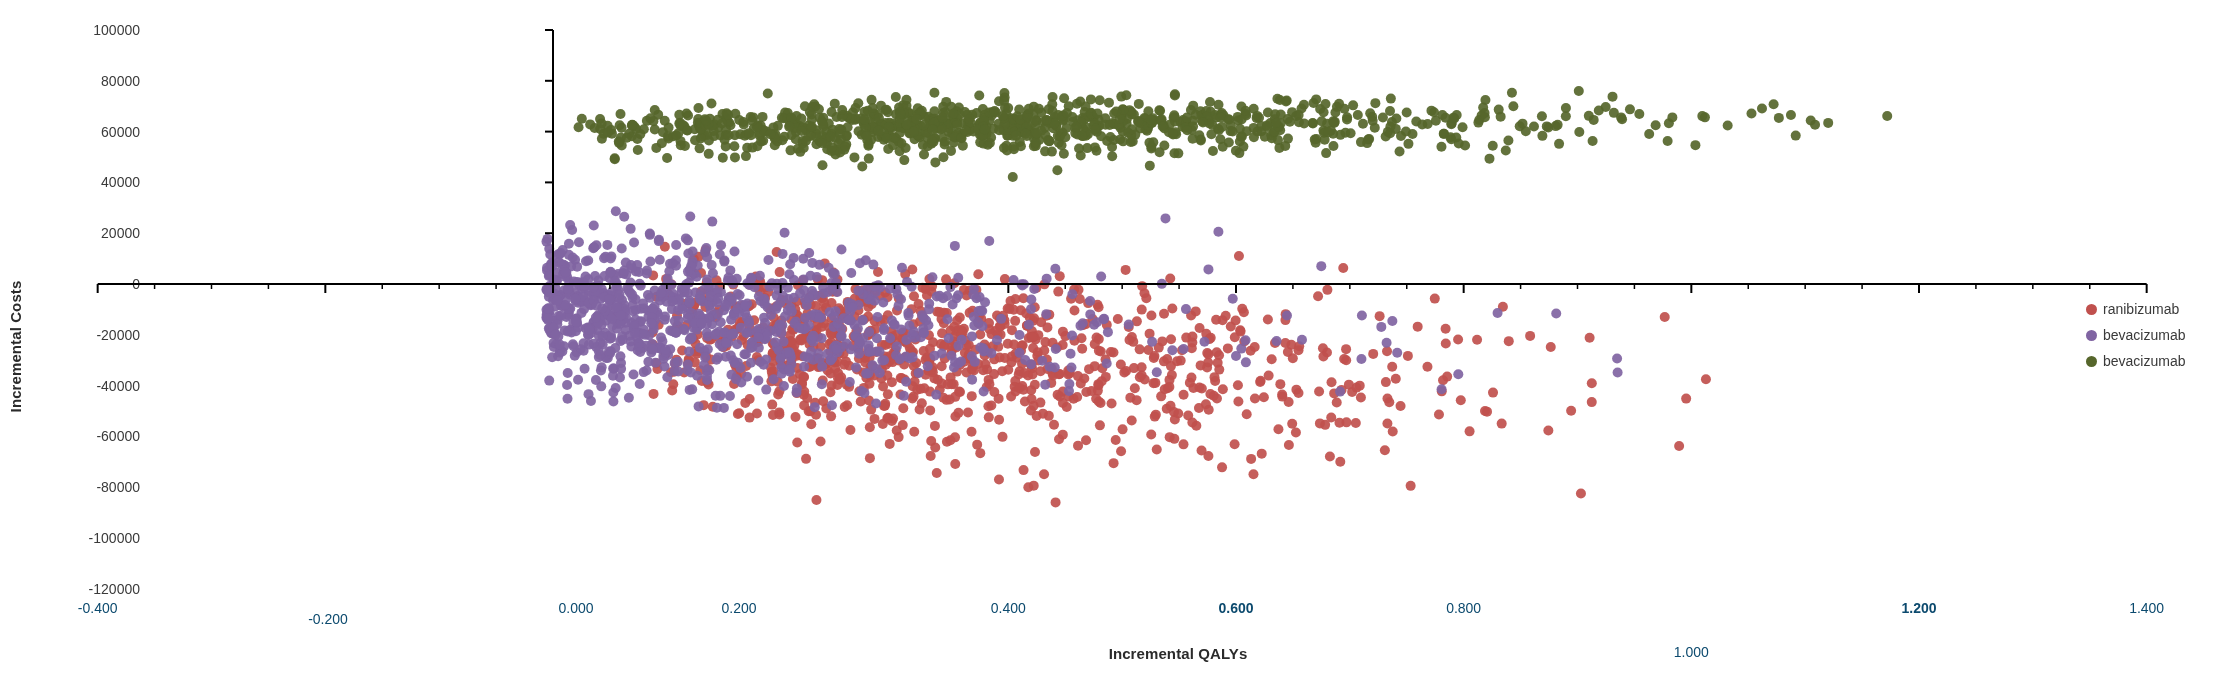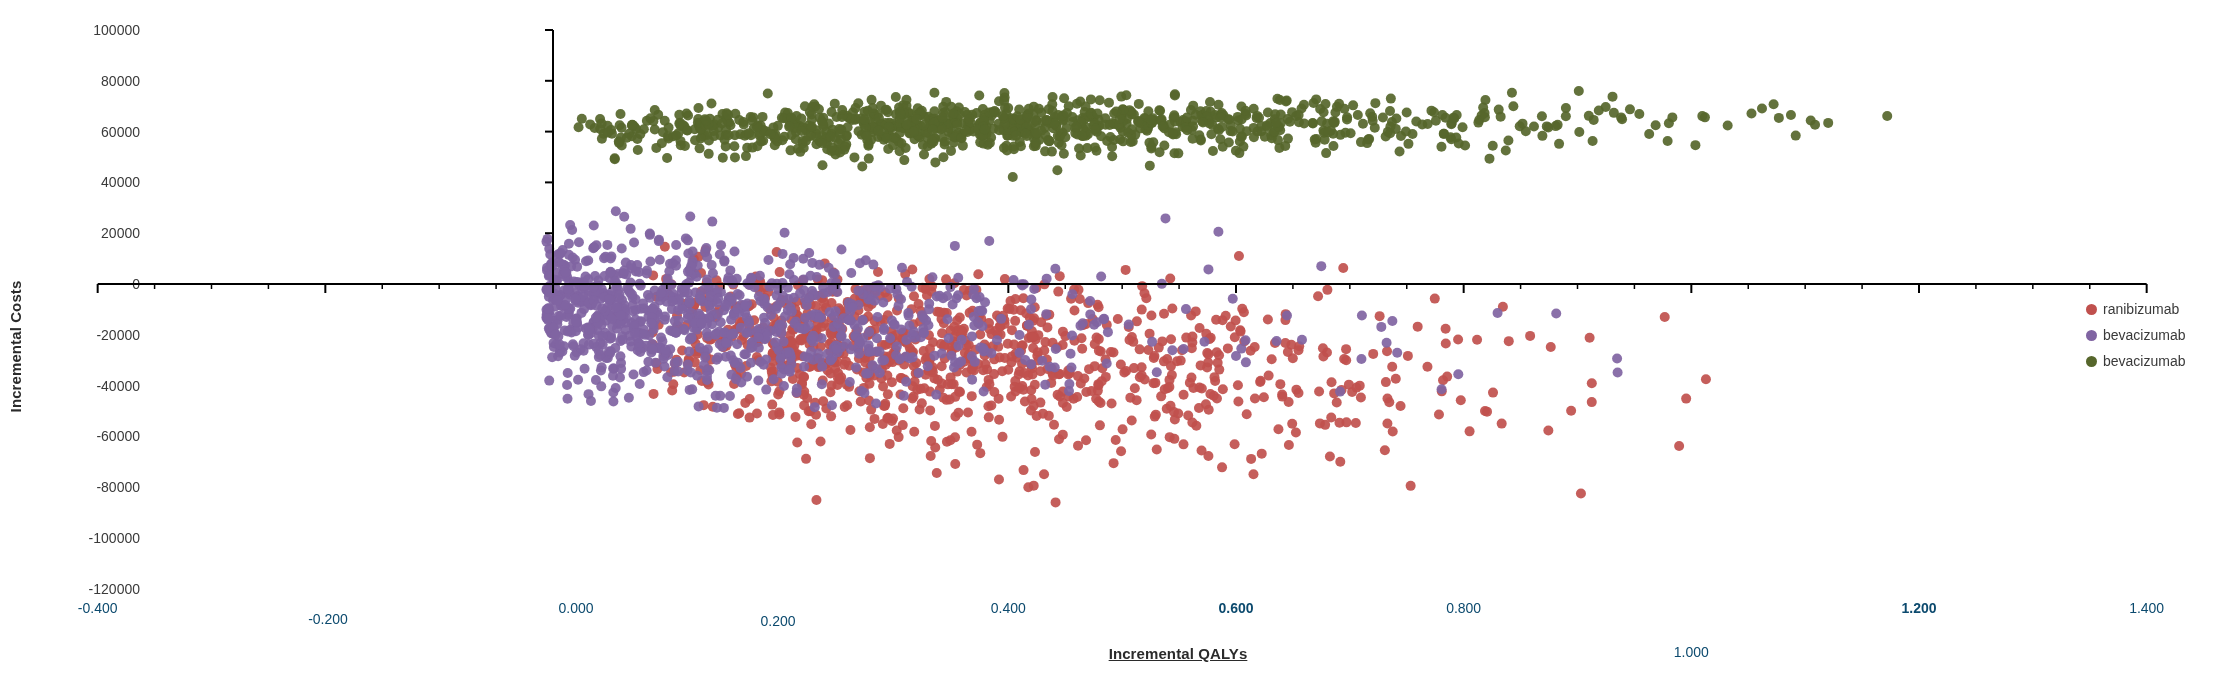--- a/index.html
+++ b/index.html
@@ -36,21 +36,20 @@
   #x-axis-title {
     position: absolute;
     left: 553px;
     top: 645px;
     width: 1250px;
     text-align: center;
     font-size: 15px;
     font-weight: bold;
     color: #2b2b2b;
     letter-spacing: .1px;
-    text-decoration: underline;
   }
   
   .ytick {
     position: absolute;
     right: 0;
     width: 120px;
     text-align: right;
     font-size: 14px;
     color: #3a3a3a;
     transform: translateY(-50%);
@@ -3185,21 +3184,21 @@
         <line x1="545" y1="182.39999999999998" x2="553" y2="182.39999999999998" stroke="#000000" stroke-width="2"></line>
         <line x1="545" y1="233.2" x2="553" y2="233.2" stroke="#000000" stroke-width="2"></line>
         <line x1="545" y1="284" x2="553" y2="284" stroke="#000000" stroke-width="2"></line>
       </g>
     </svg>
 
   <div id="x-ticks">
       <div class="xtick" style="left: 97.6667px;">-0.400</div>
       <div class="xtick" style="left: 328px; margin-top: 11px;">-0.200</div>
       <div class="xtick" style="left: 576px;">0.000</div>
-      <div class="xtick" style="left: 778px; margin-top: 13px;">0.200</div>
+      <div class="xtick" style="left: 739px;">0.200</div>
       <div class="xtick" style="left: 1008.33px;">0.400</div>
       <div class="xtick" style="left: 1236px; font-weight: bold;">0.600</div>
       <div class="xtick" style="left: 1463.67px;">0.800</div>
       <div class="xtick" style="left: 1691.33px; margin-top: 44px;">1.000</div>
       <div class="xtick" style="left: 1919px; font-weight: bold;">1.200</div>
       <div class="xtick" style="left: 2146.67px;">1.400</div>
     </div>
 
   <div id="x-axis-title">Incremental QALYs</div>
 

